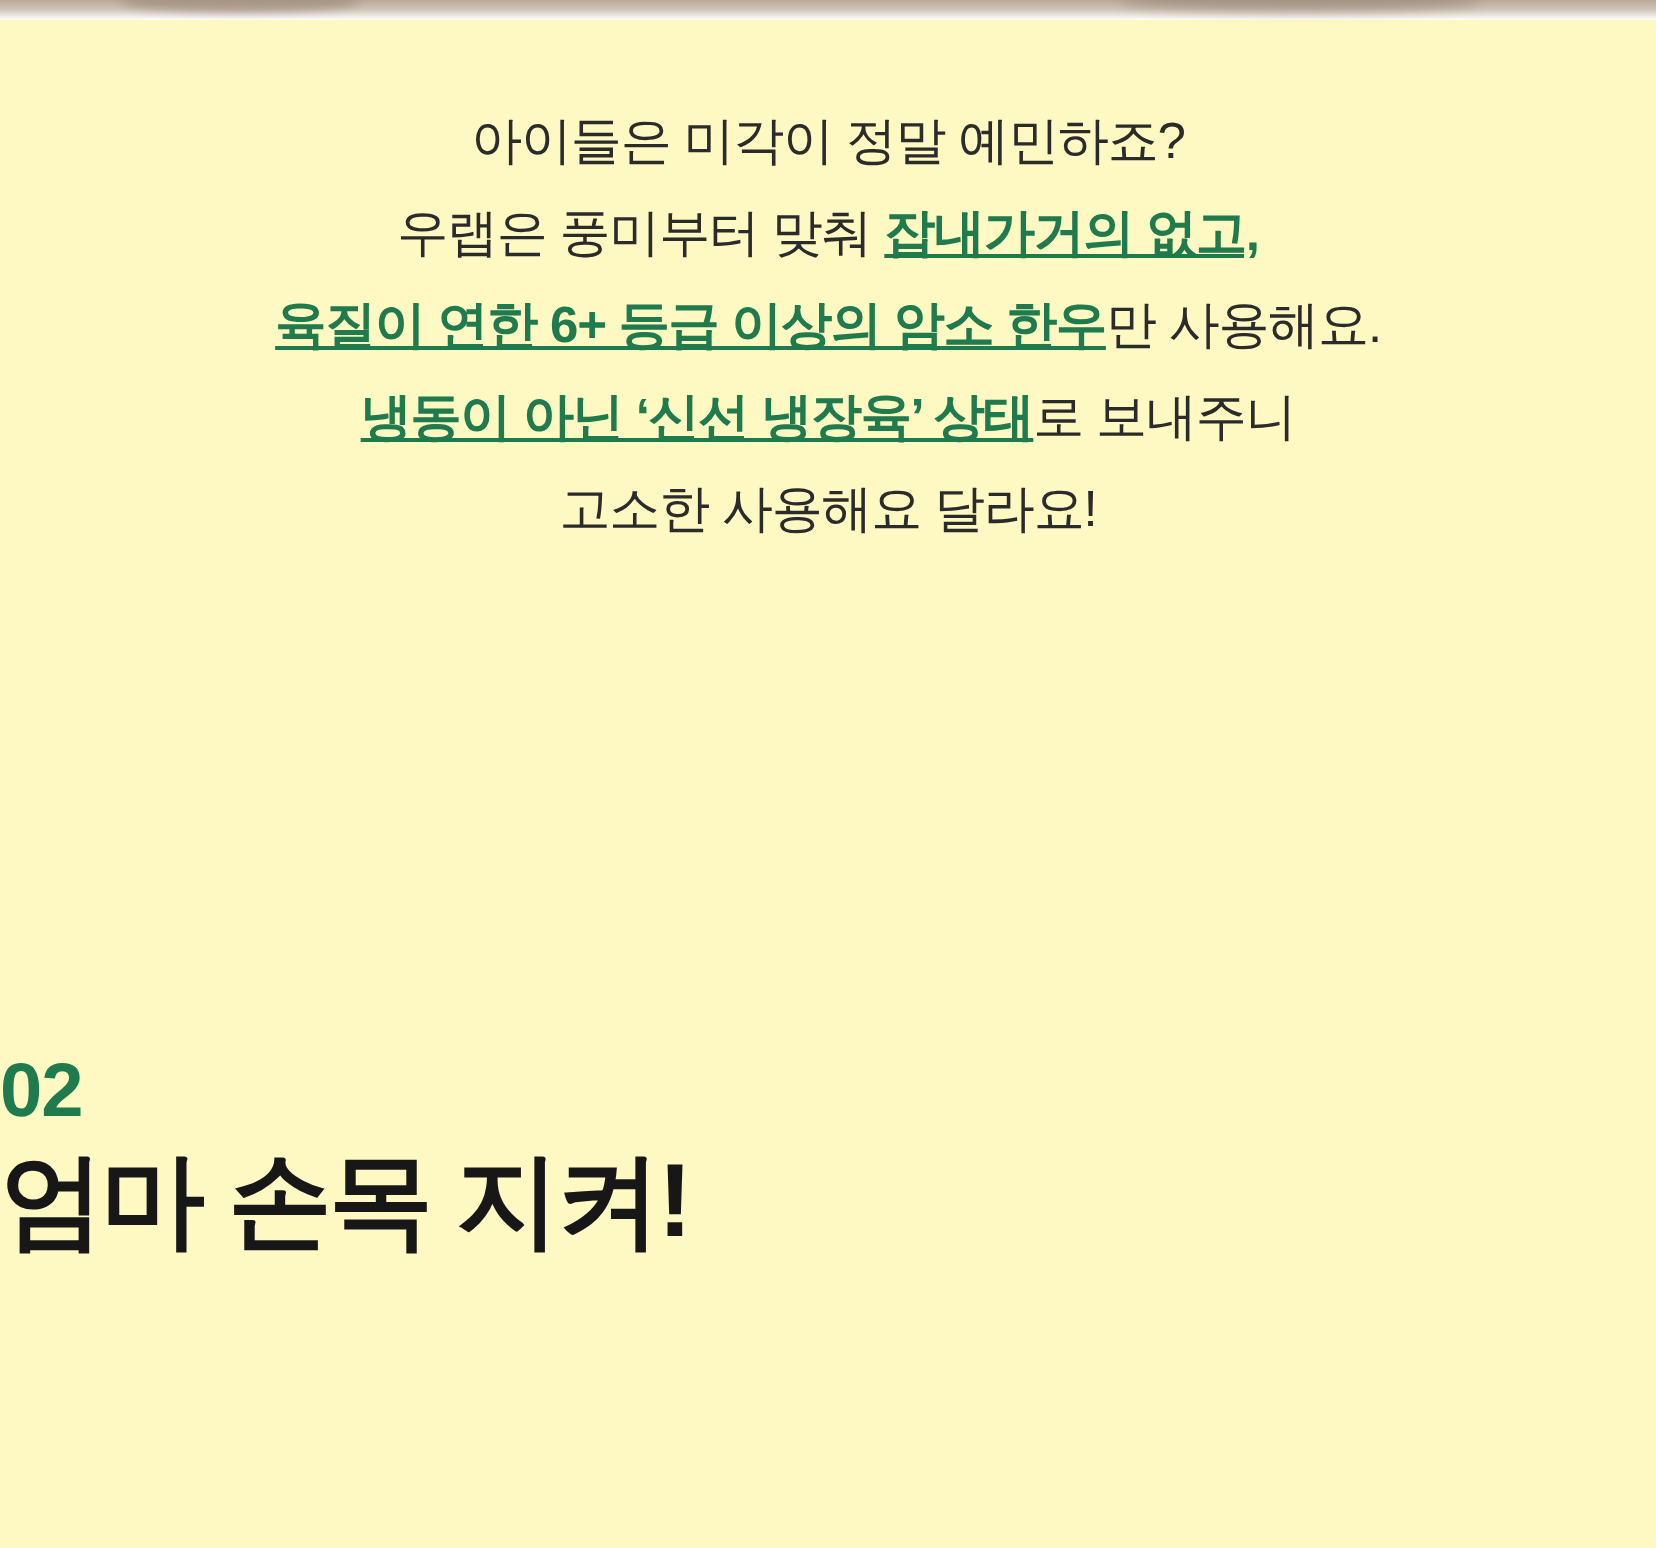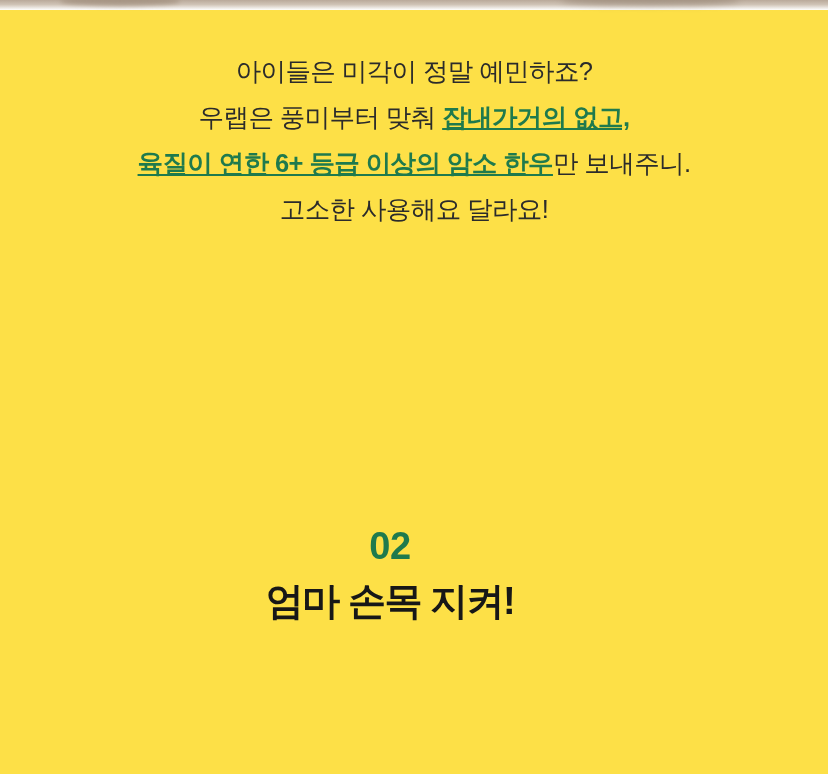--- a/index.html
+++ b/index.html
@@ -10,21 +10,21 @@
     width: 828px;
     height: 774px;
     background: #ffffff;
     font-family: "Liberation Sans", sans-serif;
     overflow: hidden;
   }
   .page {
     position: relative;
     width: 828px;
     height: 774px;
-    background: #fde047;
+    background: #fef9c3;
   }
 
   
   .top-strip {
     position: absolute;
     top: 0;
     left: 0;
     width: 828px;
     height: 10px;
     background: linear-gradient(180deg, #b9a99a 0%, #cfc3b6 45%, #ffffff 100%);
@@ -73,31 +73,31 @@
     font-weight: 800;
     text-decoration: underline;
   }
 
   
   .section-block {
     position: absolute;
     top: 520px;
     left: 0;
     width: 780px;
-    text-align: center;
+    text-align: left;
   }
   .section-number {
     font-size: 38px;
     line-height: 52px;
     font-weight: 800;
     color: #1f7a4d;
     letter-spacing: -0.5px;
   }
   .section-title {
-    font-size: 38px;
+    font-size: 52px;
     line-height: 58px;
     font-weight: 800;
     color: #171717;
     letter-spacing: -1.5px;
     white-space: nowrap;
   }
 </style>
 </head>
 <body>
 
@@ -109,21 +109,24 @@
   </div>
 
   <div class="intro">
     <div class="intro-line">
       <span>아이들은 미각이 정말 예민하죠?</span>
     </div>
     <div class="intro-line">
       <span>우랩은 풍미부터 맞춰 </span><span class="hl">잡내가거의 없고,</span>
     </div>
     <div class="intro-line">
-      <span class="hl">육질이 연한 6+ 등급 이상의 암소 한우</span><span>만 보내주니.</span>
+      <span class="hl">육질이 연한 6+ 등급 이상의 암소 한우</span><span>만 사용해요.</span>
+    </div>
+    <div class="intro-line">
+      <span class="hl">냉동이 아닌 ‘신선 냉장육’ 상태</span><span>로 보내주니</span>
     </div>
     <div class="intro-line">
       <span>고소한 사용해요 달라요!</span>
     </div>
   </div>
 
   <div class="section-block">
     <div class="section-number">02</div>
     <div class="section-title">엄마 손목 지켜!</div>
   </div>

